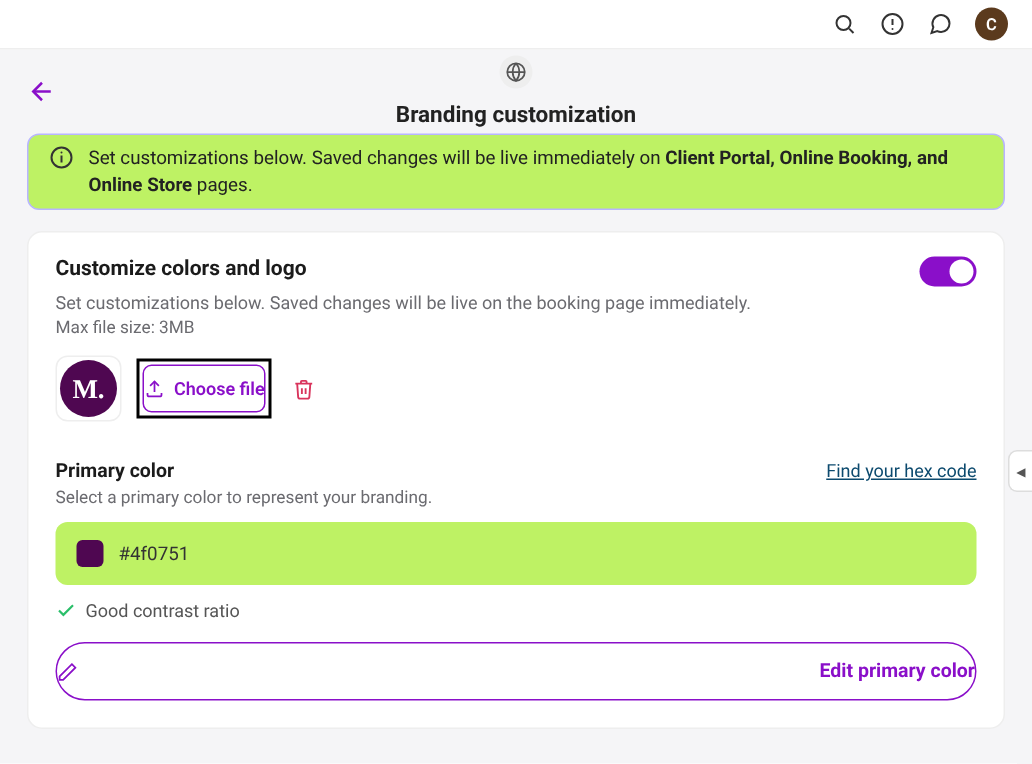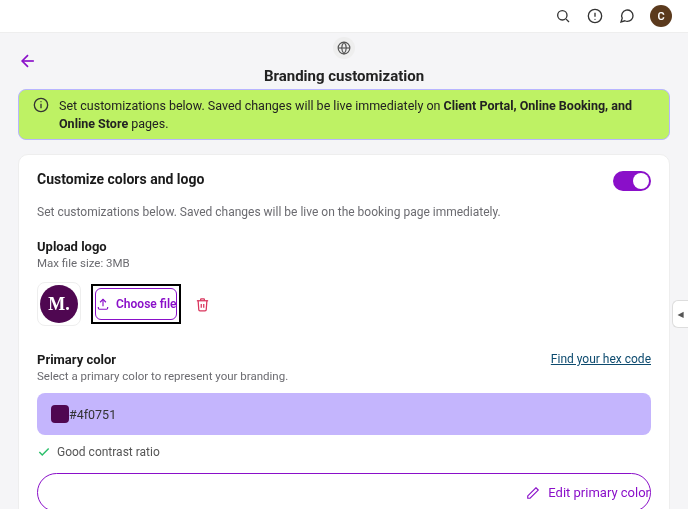--- a/index.html
+++ b/index.html
@@ -11,38 +11,38 @@
   .header-row { display:flex; align-items:center; justify-content:center; position:relative; height:28px; margin-bottom:14px; }
   .back-btn { position:absolute; left:0; top:4px; cursor:pointer; }
   .header-title-wrap { display:flex; align-items:center; gap:8px;flex-direction:column; }
   .header-title { font-size:15px; font-weight:700; color:#222; }
   .globe-badge { width:22px; height:22px; border-radius:50%; background:#eee; display:flex; align-items:center; justify-content:center; }
   .info-banner { border:1px solid #b8b5ff; background:#bef264; border-radius:8px; padding:7px 14px; display:flex; gap:10px; font-size:12.5px; color:#222; line-height:1.4; margin-bottom:14px; }
   .info-banner .strong { font-weight:700; }
   .card { background:#fff; border:1px solid #eee; border-radius:10px; padding:16px 18px 18px 18px; position:relative; }
   .card-head { display:flex; justify-content:space-between; align-items:flex-start; }
   .card-title { font-size:14px; font-weight:700; color:#1b1b1b; }
-  .card-sub { font-size:12px; color:#6b6b70; margin-top:18px; }
+  .card-sub { font-size:12px; color:#6b6b70; margin-top:8px; }
   .toggle { width:38px; height:20px; background:#8a0fc9; border-radius:10px; position:relative; cursor:pointer; }
   .toggle::after { content:""; position:absolute; right:2px; top:2px; width:16px; height:16px; background:#fff; border-radius:50%; }
   .section-label { font-size:13px; font-weight:700; color:#1b1b1b; margin-top:20px; }
   .section-hint { font-size:11.5px; color:#6b6b70; margin-top:2px; }
   .logo-row { display:flex; align-items:center; gap:10px; margin-top:12px; }
   .logo-prev { width:44px; height:44px; border-radius:8px; background:#fff; border:1px solid #eee; display:flex; align-items:center; justify-content:center; overflow:hidden; }
   .logo-circle { width:38px; height:38px; border-radius:50%; background:#4f0751; color:#fff; display:flex; align-items:center; justify-content:center; font-family:Georgia,serif; font-weight:700; font-size:18px; }
   .choose-file-wrap { border:2px solid #000; padding:2px; }
   .choose-file { border:1px solid #8a0fc9; color:#8a0fc9; background:#fff; border-radius:6px; padding:8px 0; font-size:12px; font-weight:600; display:flex; align-items:center; gap:6px; cursor:pointer; }
   .trash-btn { color:#d9345c; cursor:pointer; margin-left:4px; }
   .pc-row { display:flex; justify-content:space-between; align-items:flex-start; margin-top:26px; }
   .hex-link { color:#0c4a6e; font-size:12px; text-decoration:underline; cursor:pointer; }
-  .swatch-card { background:#c4b5fd; border-radius:8px; padding:12px 14px; margin-top:10px; display:flex; align-items:center; gap:0; }
+  .swatch-card { background:#bef264; border-radius:8px; padding:12px 14px; margin-top:10px; display:flex; align-items:center; gap:10px; }
   .swatch { width:18px; height:18px; border-radius:4px; background:#4f0751; }
   .swatch-text { font-size:12.5px; color:#333; }
   .contrast-row { display:flex; align-items:center; gap:6px; font-size:12px; color:#555; margin-top:10px; }
-  .edit-btn { width:100%; border:1.5px solid #8a0fc9; color:#8a0fc9; background:#fff; border-radius:22px; padding:11px 0; font-size:13px; font-weight:400; display:flex; align-items:center; justify-content:flex-end; gap:8px; cursor:pointer; margin-top:14px; }
+  .edit-btn { width:100%; border:1.5px solid #8a0fc9; color:#8a0fc9; background:#fff; border-radius:22px; padding:11px 0; font-size:13px; font-weight:700; display:flex; align-items:center; justify-content:space-between; gap:8px; cursor:pointer; margin-top:14px; }
   .side-tab { position:absolute; right:0; top:300px; width:16px; height:28px; background:#fff; border:1px solid #ddd; border-right:none; border-radius:6px 0 0 6px; display:flex; align-items:center; justify-content:center; color:#555; cursor:pointer; font-size:8px; }
   svg { display:block; }
 </style>
 </head>
 <body>
 
 <div class="topbar">
   <div class="icon-btn">
     <svg width="16" height="16" viewBox="0 0 24 24" fill="none" stroke="#333" stroke-width="2">
         <circle cx="11" cy="11" r="7"></circle>
@@ -99,21 +99,20 @@
 
   <div class="card">
     <div class="card-head">
       <div>
         <div class="card-title">Customize colors and logo</div>
         <div class="card-sub">Set customizations below. Saved changes will be live on the booking page immediately.</div>
       </div>
       <div class="toggle"></div>
     </div>
 
-    <div class="section-label">Upload logo</div>
     <div class="section-hint">Max file size: 3MB</div>
 
     <div class="logo-row">
       <div class="logo-prev">
         <div class="logo-circle">M.</div>
       </div>
       <div class="choose-file-wrap">
         <button class="choose-file">
           <span>
             <svg width="14" height="14" viewBox="0 0 24 24" fill="none" stroke="#8a0fc9" stroke-width="2">

